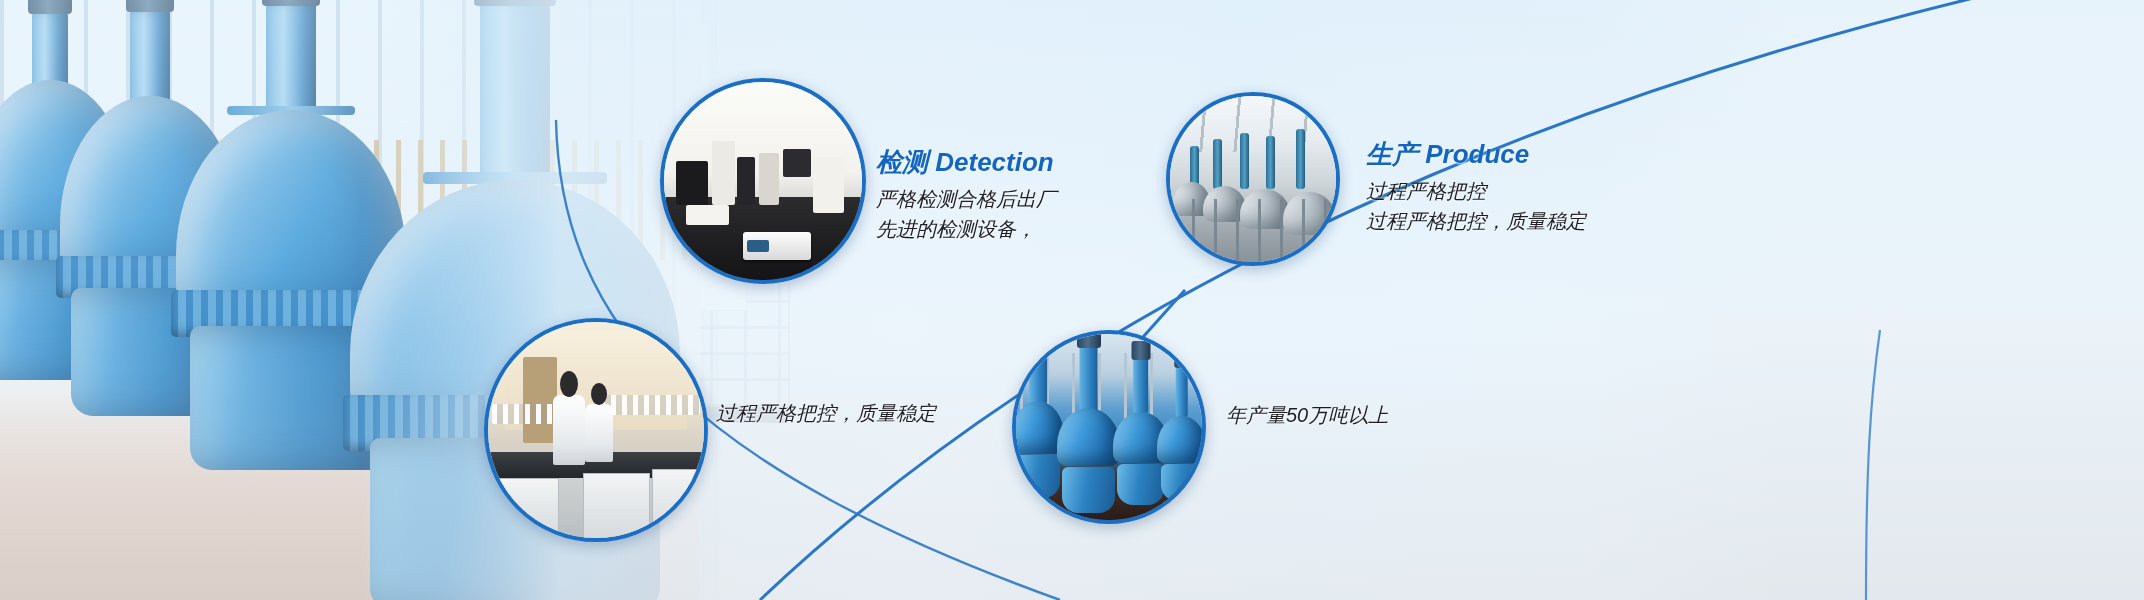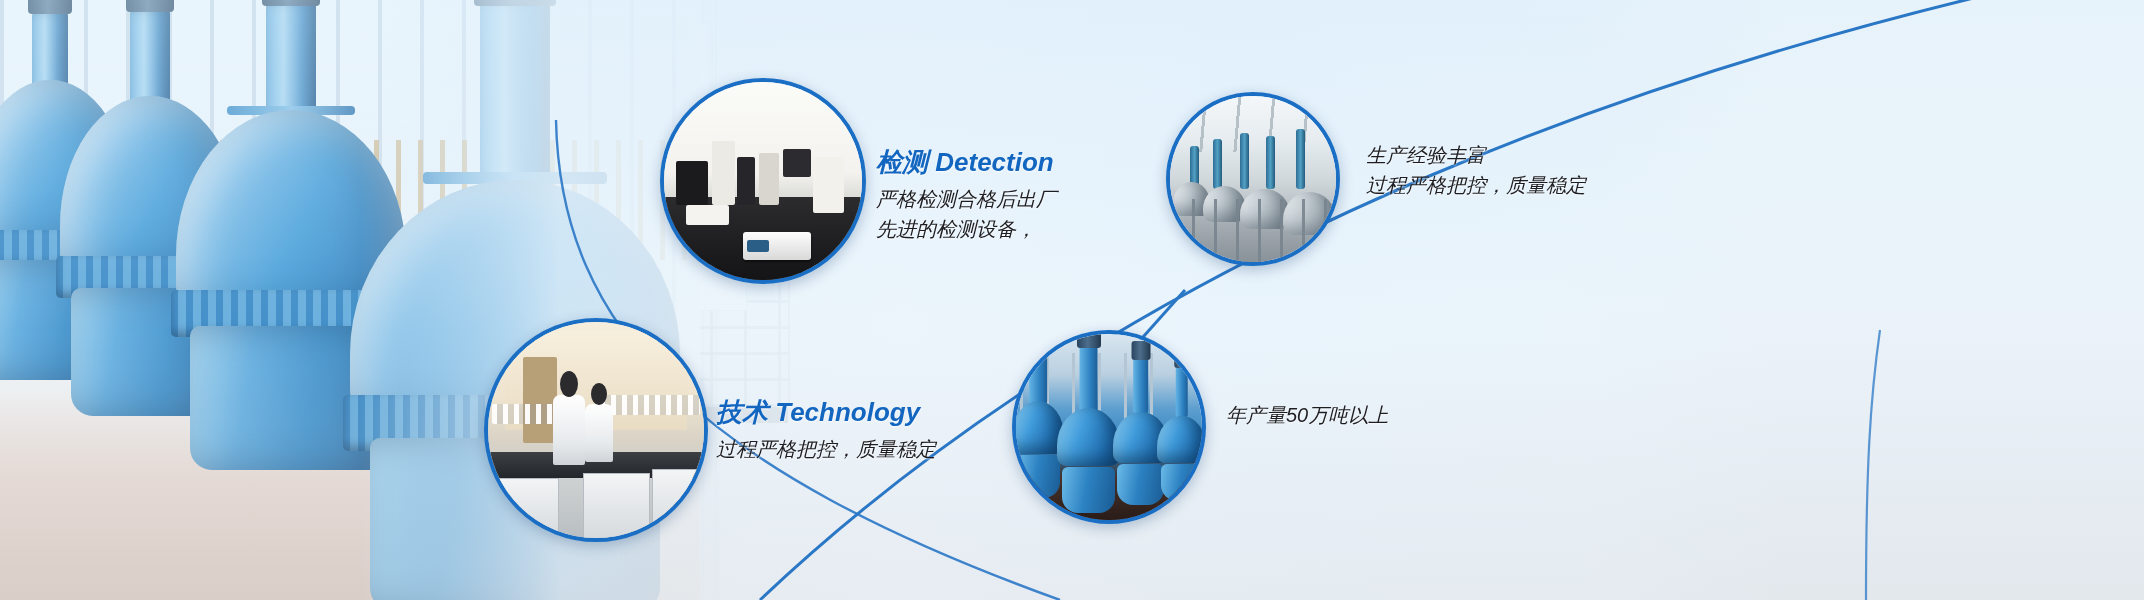--- a/index.html
+++ b/index.html
@@ -420,21 +420,25 @@
         <div class="stem" style="left:58%;top:24%;height:32%"></div>
         <div class="stem" style="left:76%;top:20%;height:36%"></div>
         <div class="kettle" style="left:2%;top:52%;width:22%;height:20%"></div>
         <div class="kettle" style="left:20%;top:54%;width:26%;height:22%"></div>
         <div class="kettle" style="left:42%;top:56%;width:30%;height:24%"></div>
         <div class="kettle" style="left:68%;top:58%;width:32%;height:26%"></div>
         <div class="grid"></div>
       </div>
     </div>
     <div class="txt" style="left:1366px;top:140px">
-      <div class="line">生产经验丰富</div>
+      <div class="head">
+        <span>生产</span>
+        <span>Produce</span>
+      </div>
+      <div class="line">过程严格把控</div>
       <div class="line">过程严格把控，质量稳定</div>
     </div>
   </div>
 
   <div class="node">
     <div class="photo ph-tech" style="left:484px;top:318px;width:216px;height:216px">
       <div class="inner">
         <div class="wall"></div>
         <div class="door"></div>
         <div class="bottles" style="left:2%;width:30%;top:38%"></div>
@@ -445,24 +449,20 @@
           </div>
         <div class="coat" style="left:45%;top:38%;width:13%;height:27%">
             <em></em>
           </div>
         <div class="cab" style="left:2%;top:72%;width:30%;height:28%"></div>
         <div class="cab" style="left:44%;top:70%;width:30%;height:30%"></div>
         <div class="cab" style="left:76%;top:68%;width:24%;height:32%"></div>
       </div>
     </div>
     <div class="txt" style="left:716px;top:398px">
-      <div class="head">
-        <span>技术</span>
-        <span>Technology</span>
-      </div>
       <div class="line">过程严格把控，质量稳定</div>
     </div>
   </div>
 
   <div class="node">
     <div class="photo ph-prod" style="left:1012px;top:330px;width:186px;height:186px">
       <div class="inner">
         <div class="win"></div>
         <div class="fl"></div>
         <div class="rx" style="left:-2%;top:36%;width:28%;height:52%">

